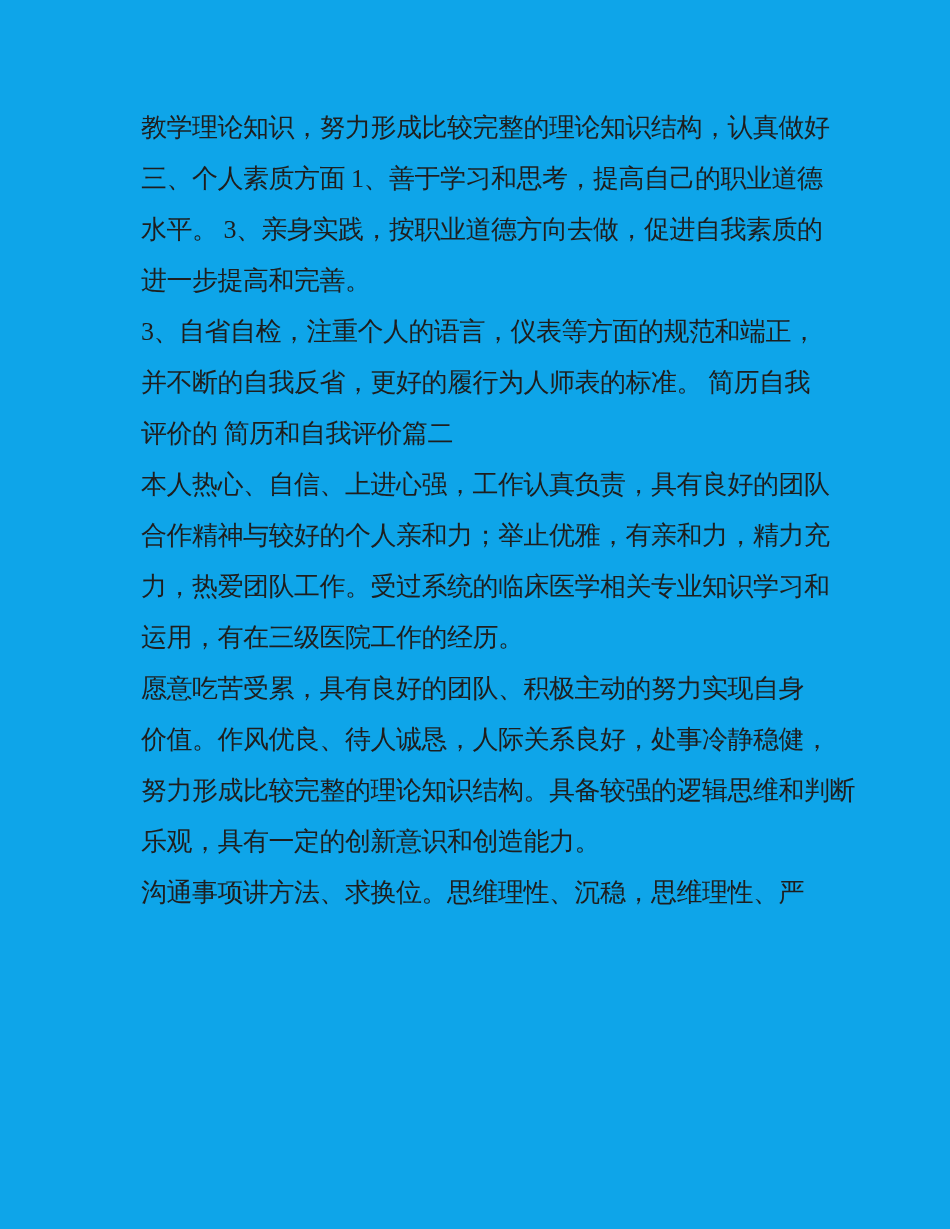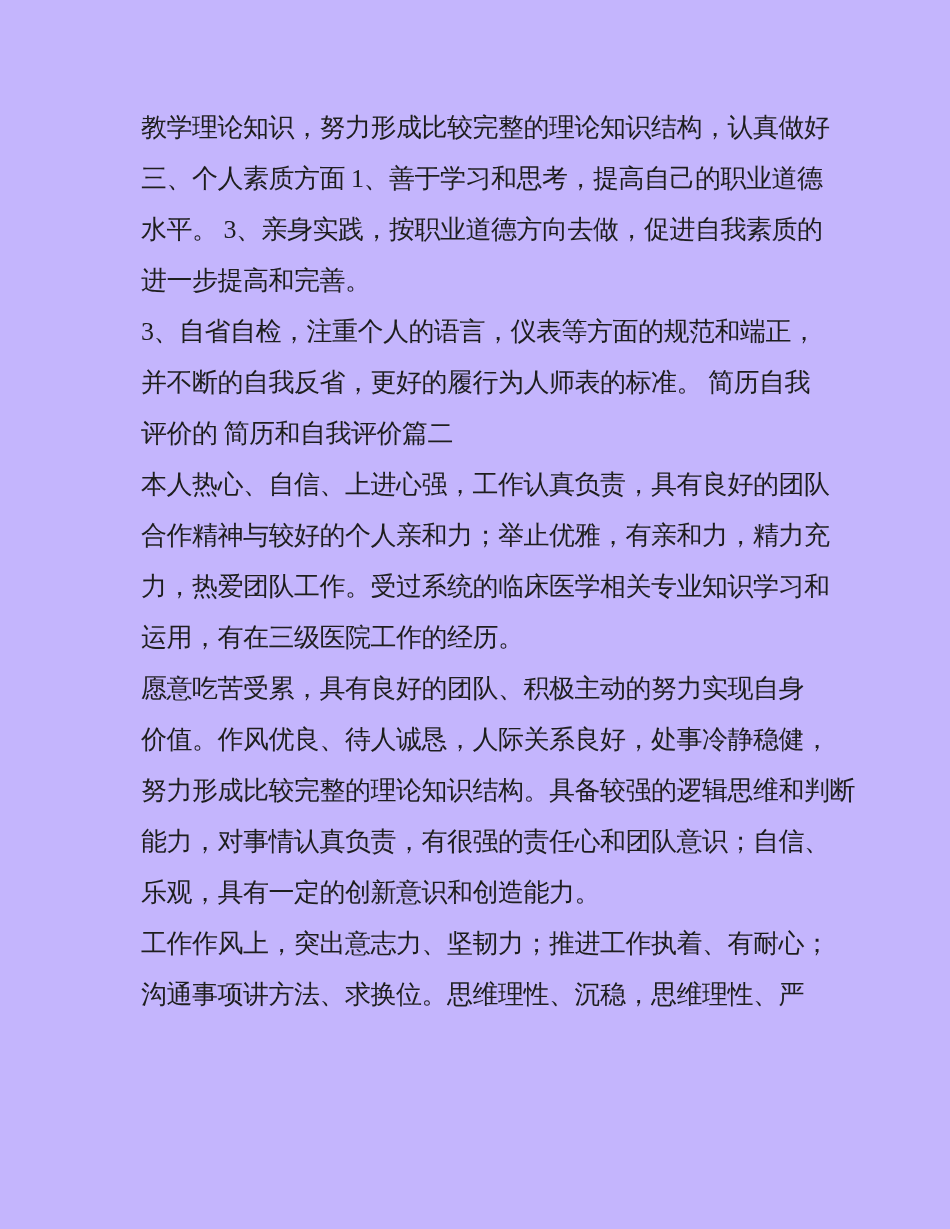--- a/index.html
+++ b/index.html
@@ -4,21 +4,21 @@
 <style>
   html, body {
     margin: 0;
     padding: 0;
     background: #ffffff;
   }
   .page {
     position: relative;
     width: 950px;
     height: 1229px;
-    background: #c4b5fd;
+    background: #0ea5e9;
     overflow: hidden;
     font-family: "Liberation Serif", "DejaVu Serif", serif;
   }
   .text-block {
     position: absolute;
     top: 102px;
     left: 141px;
     width: 700px;
   }
   .text-line {
@@ -43,18 +43,16 @@
     <div class="text-line">3、自省自检，注重个人的语言，仪表等方面的规范和端正，</div>
     <div class="text-line">并不断的自我反省，更好的履行为人师表的标准。 简历自我</div>
     <div class="text-line">评价的 简历和自我评价篇二</div>
     <div class="text-line">本人热心、自信、上进心强，工作认真负责，具有良好的团队</div>
     <div class="text-line">合作精神与较好的个人亲和力；举止优雅，有亲和力，精力充</div>
     <div class="text-line">力，热爱团队工作。受过系统的临床医学相关专业知识学习和</div>
     <div class="text-line">运用，有在三级医院工作的经历。</div>
     <div class="text-line">愿意吃苦受累，具有良好的团队、积极主动的努力实现自身</div>
     <div class="text-line">价值。作风优良、待人诚恳，人际关系良好，处事冷静稳健，</div>
     <div class="text-line">努力形成比较完整的理论知识结构。具备较强的逻辑思维和判断</div>
-    <div class="text-line">能力，对事情认真负责，有很强的责任心和团队意识；自信、</div>
     <div class="text-line">乐观，具有一定的创新意识和创造能力。</div>
-    <div class="text-line">工作作风上，突出意志力、坚韧力；推进工作执着、有耐心；</div>
     <div class="text-line">沟通事项讲方法、求换位。思维理性、沉稳，思维理性、严</div>
   </div>
 </div>
 
 </body></html>

